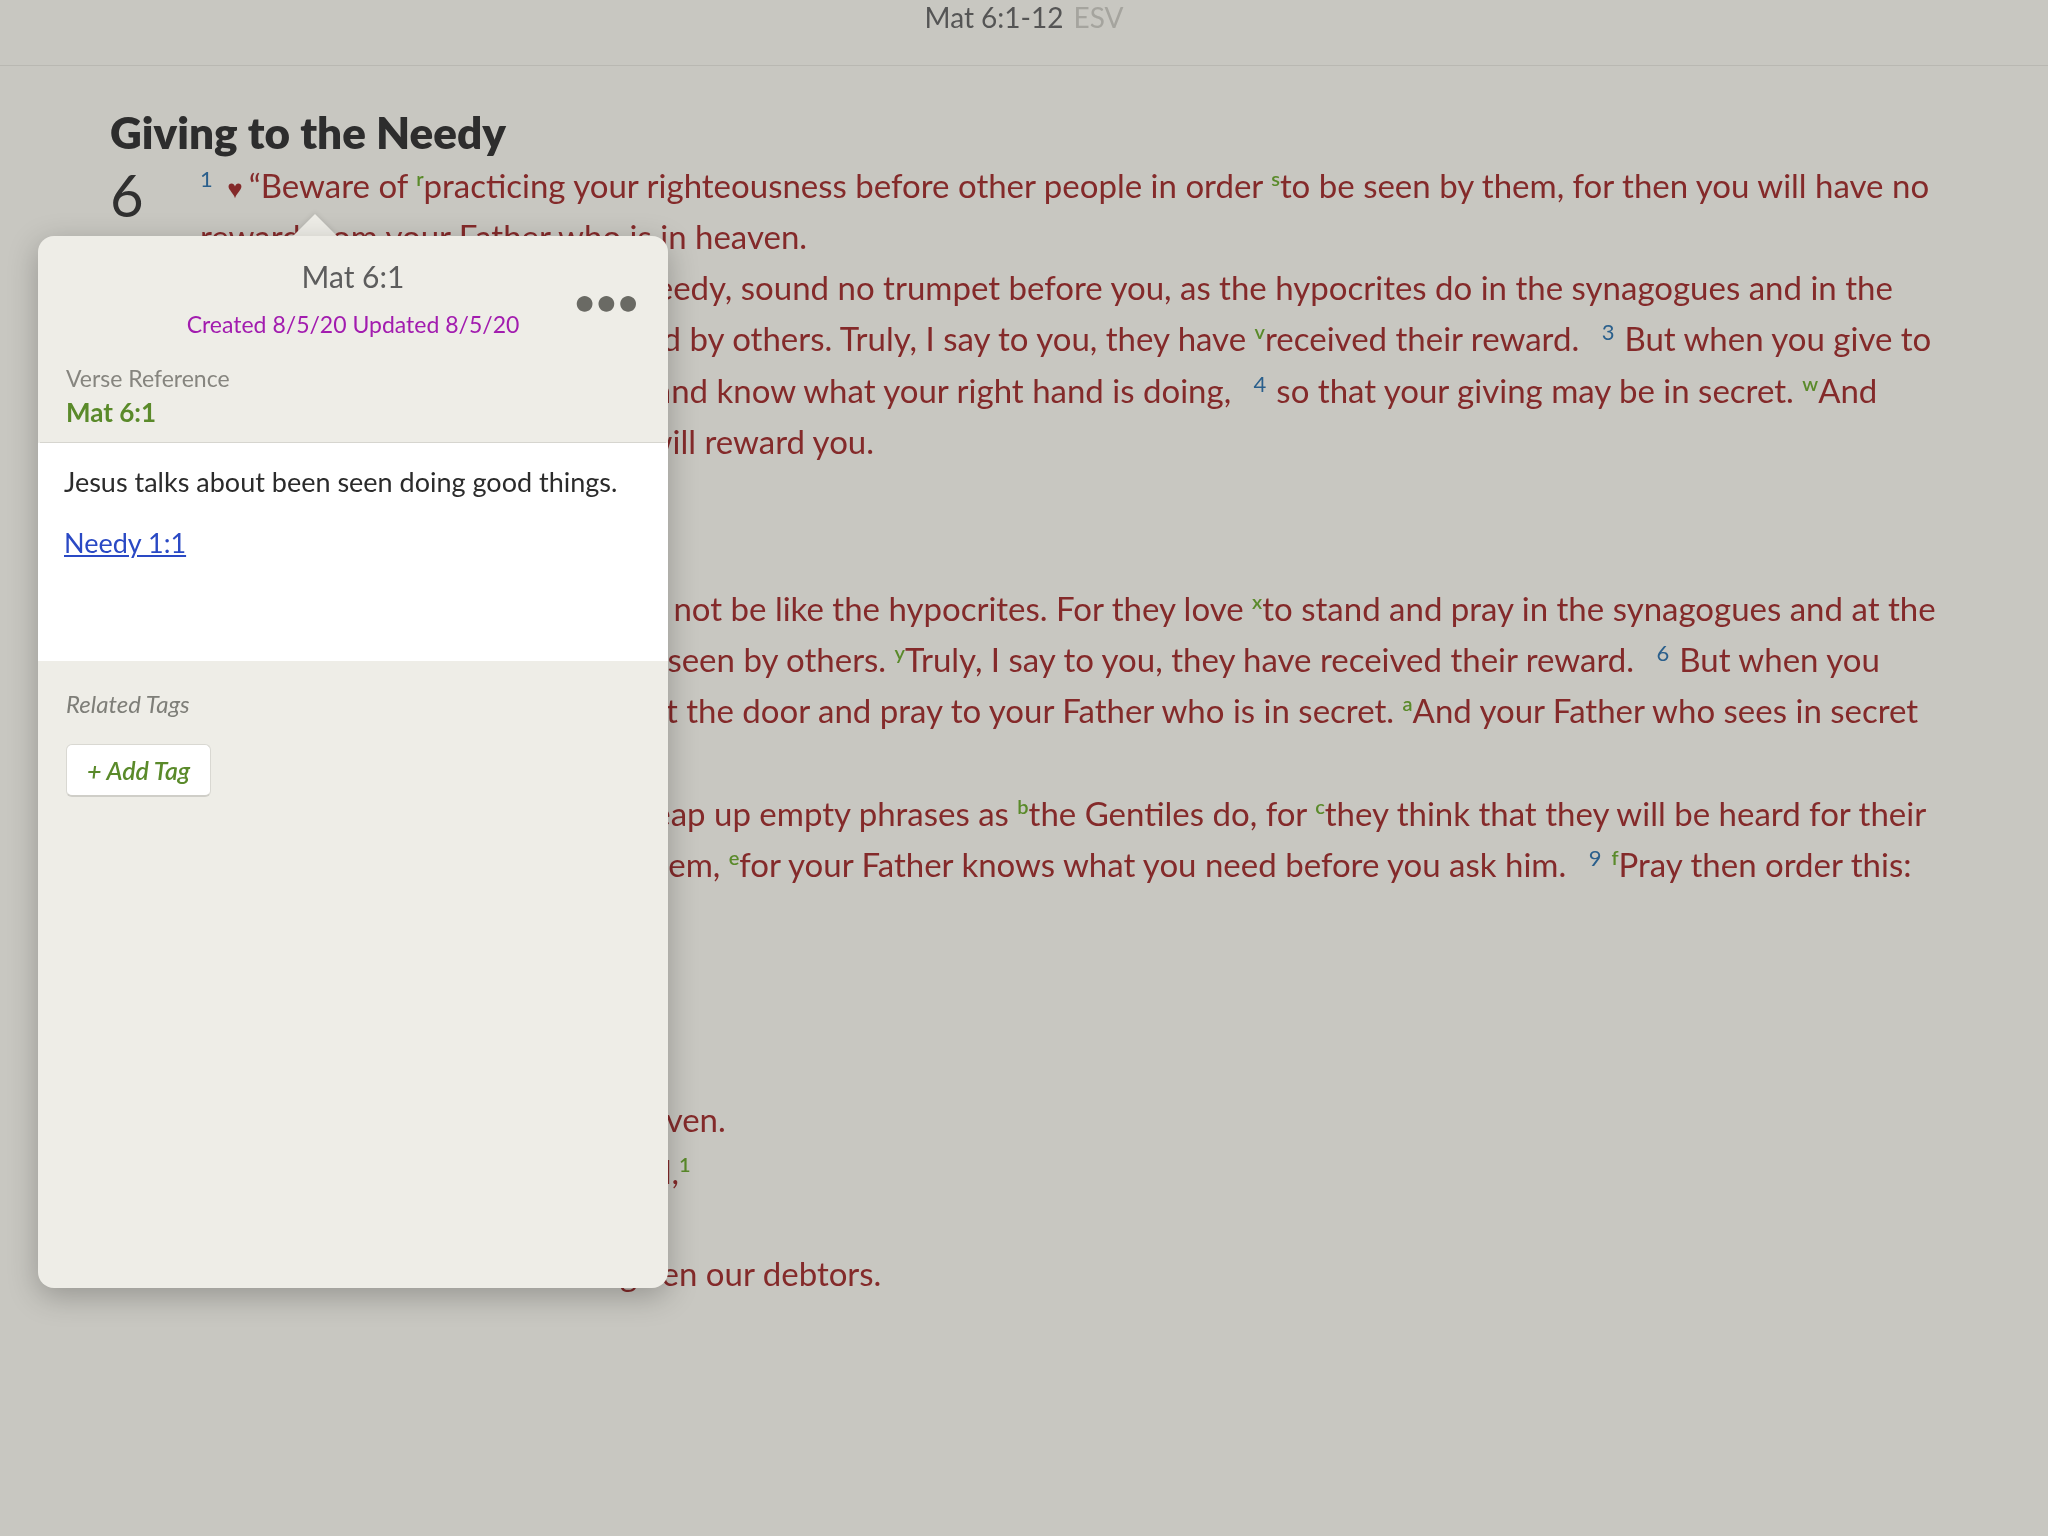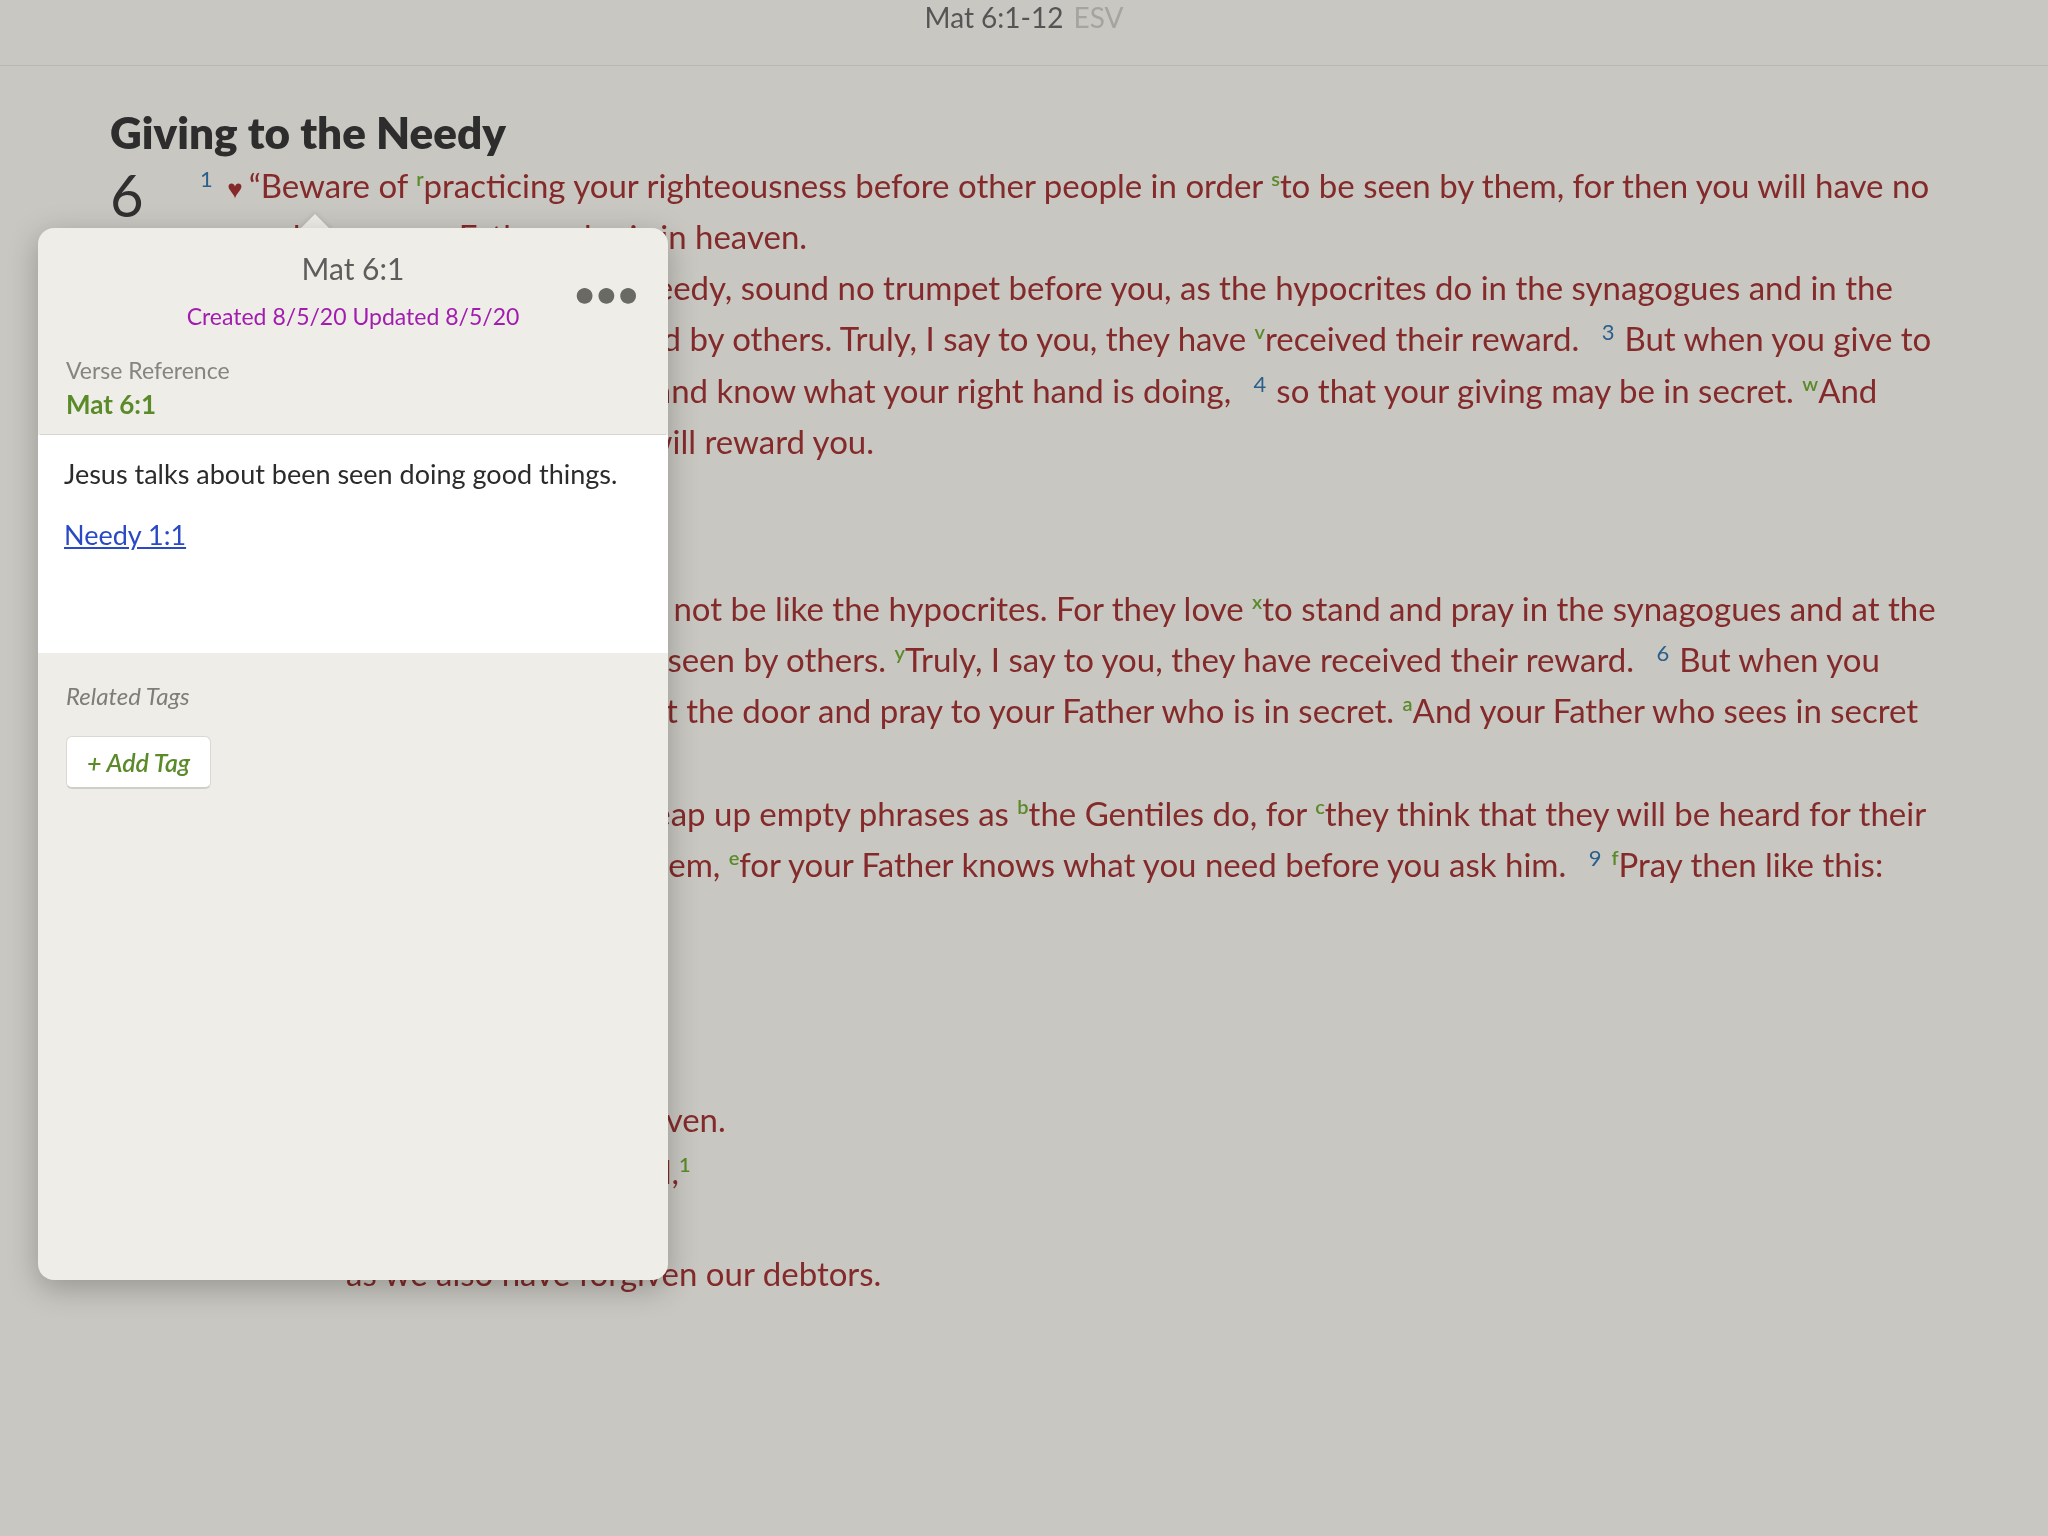--- a/index.html
+++ b/index.html
@@ -81,21 +81,21 @@
     color: #2d2d2d;
     margin: 42px 0 6px 0;
   }
   .poetry { margin-left: 86px; }
   .poetry-indent { margin-left: 146px; }
 
   
   .popup {
     position: absolute;
     left: 38px;
-    top: 228px;
+    top: 236px;
     width: 630px;
     height: 1052px;
     background: #eeede7;
     border-radius: 16px;
     box-shadow: 0 8px 30px rgba(0,0,0,0.25);
     overflow: hidden;
   }
   .popup-caret {
     position: absolute;
     left: 293px;
@@ -196,21 +196,21 @@
 
       <div class="subheading">The Lord's Prayer</div>
 
       <span class="verse-num">5</span>
       <span>“And when you pray, you must not be like the hypocrites. For they love </span><span class="fn">x</span><span>to stand and pray in the synagogues and at the street corners, that they may be seen by others. </span><span class="fn">y</span><span>Truly, I say to you, they have received their reward.</span>
       <span class="verse-num-inline">6</span><span>But when you pray, </span><span class="fn">z</span><span>go into your room and shut the door and pray to your Father who is in secret. </span><span class="fn">a</span><span>And your Father who sees in secret will reward you.</span>
       <br>
       <span class="verse-num">7</span>
       <span>“And when you pray, do not heap up empty phrases as </span><span class="fn">b</span><span>the Gentiles do, for </span><span class="fn">c</span><span>they think that they will be heard for their many words.</span>
       <span class="verse-num-inline">8</span><span>Do not be like them, </span><span class="fn">e</span><span>for your Father knows what you need be­fore you ask him.</span>
-      <span class="verse-num-inline">9</span><span class="fn">f</span><span>Pray then like this:</span>
+      <span class="verse-num-inline">9</span><span class="fn">f</span><span>Pray then order this:</span>
       <br>
       <div class="poetry">
         <span class="fn">g</span><span>“Our Father in heaven,</span>
       </div>
       <div class="poetry">
         <span class="fn">h</span><span>hallowed be your name.</span><span class="fn">1</span>
       </div>
       <div style="margin-left:-46px;">
         <span class="verse-num">10</span>
         <span class="fn">i</span><span>Your kingdom come,</span>

